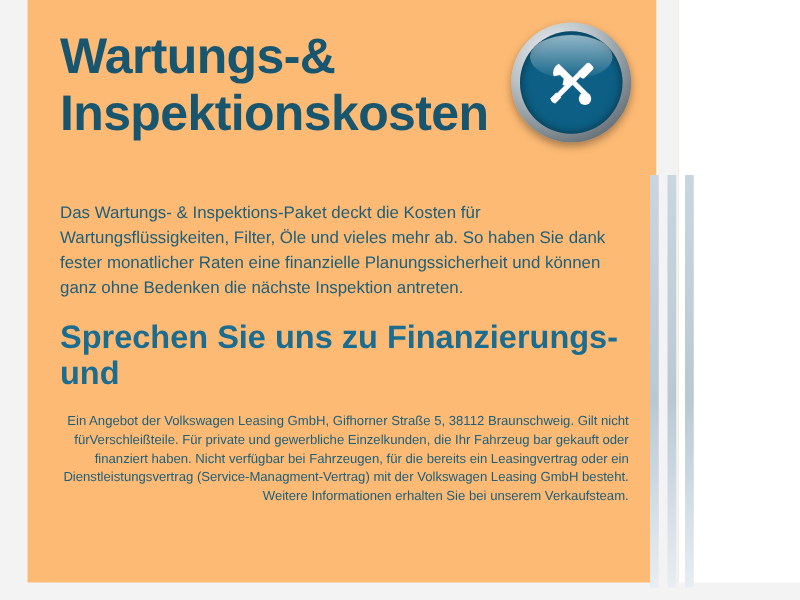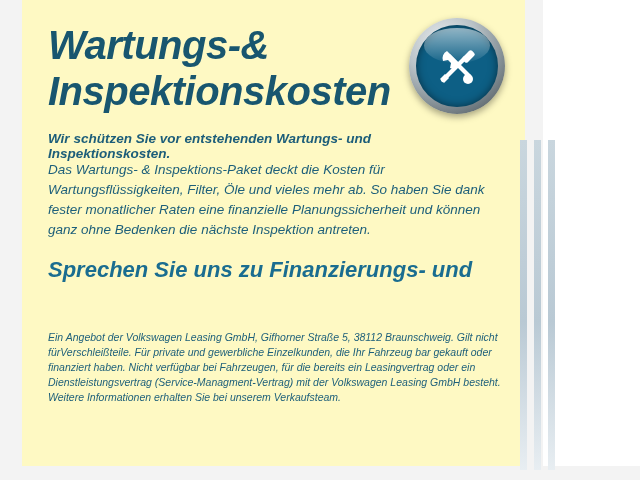--- a/index.html
+++ b/index.html
@@ -12,22 +12,21 @@
     font-family: "Liberation Sans", sans-serif;
     background: #ffffff;
     position: relative;
   }
 
   
   .page {
     position: absolute;
     left: 0; top: 0;
     width: 543px; height: 480px;
-    background: #fef9c3;
-    font-style: italic;
+    background: #fdba74;
   }
   .edge-left {
     position: absolute;
     left: 0; top: 0;
     width: 22px; height: 480px;
     background: #f3f3f3;
   }
   .edge-right {
     position: absolute;
     right: 0; top: 0;
@@ -128,35 +127,35 @@
     font-size: 13.5px;
     line-height: 20px;
     color: #1d5f7a;
   }
 
   .subhead {
     position: absolute;
     left: 48px;
     top: 255px;
     width: 460px;
-    font-size: 22px;
+    font-size: 26px;
     line-height: 29px;
     font-weight: bold;
     color: #1a6d90;
   }
 
   .legal {
     position: absolute;
     left: 48px;
     top: 330px;
     width: 455px;
     font-size: 10.5px;
     line-height: 15px;
     color: #1d5f7a;
-    text-align: left;
+    text-align: right;
   }
 </style>
 </head>
 <body>
 
 <div class="page">
 
   <div class="edge-left"></div>
   <div class="edge-right"></div>
   <div class="edge-bottom"></div>
@@ -181,21 +180,20 @@
         <rect x="36" y="12" width="7" height="13" rx="2" fill="#ffffff" transform="rotate(45 39.5 18.5)"></rect>
       </svg>
     </div>
   </div>
 
   <div class="headline">
     <div>Wartungs-&amp;</div>
     <div>Inspektionskosten</div>
   </div>
 
-  <div class="lead">Wir schützen Sie vor entstehenden Wartungs- und Inspektionskosten.</div>
 
   <div class="body-copy">Das Wartungs- &amp; Inspektions-Paket deckt die Kosten für Wartungsflüssigkeiten, Filter, Öle und vieles mehr ab. So haben Sie dank fester monatlicher Raten eine finanzielle Planungssicherheit und können ganz ohne Bedenken die nächste Inspektion antreten.</div>
 
   <div class="subhead">
     <div>Sprechen Sie uns zu Finanzierungs- und</div>
   </div>
 
   <div class="legal">Ein Angebot der Volkswagen Leasing GmbH, Gifhorner Straße 5, 38112 Braunschweig. Gilt nicht fürVerschleißteile. Für private und gewerbliche Einzelkunden, die Ihr Fahrzeug bar gekauft oder finanziert haben. Nicht verfügbar bei Fahrzeugen, für die bereits ein Leasingvertrag oder ein Dienstleistungsvertrag (Service-Managment-Vertrag) mit der Volkswagen Leasing GmbH besteht. Weitere Informationen erhalten Sie bei unserem Verkaufsteam.</div>
 
 </div>

